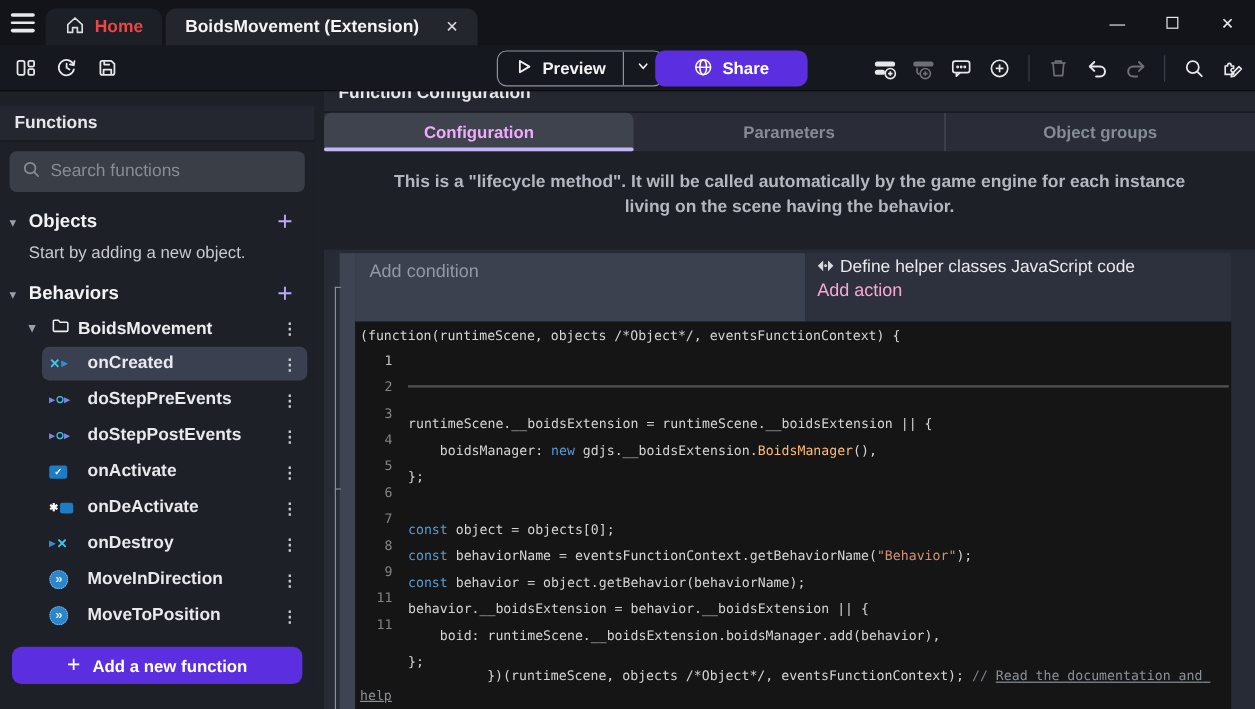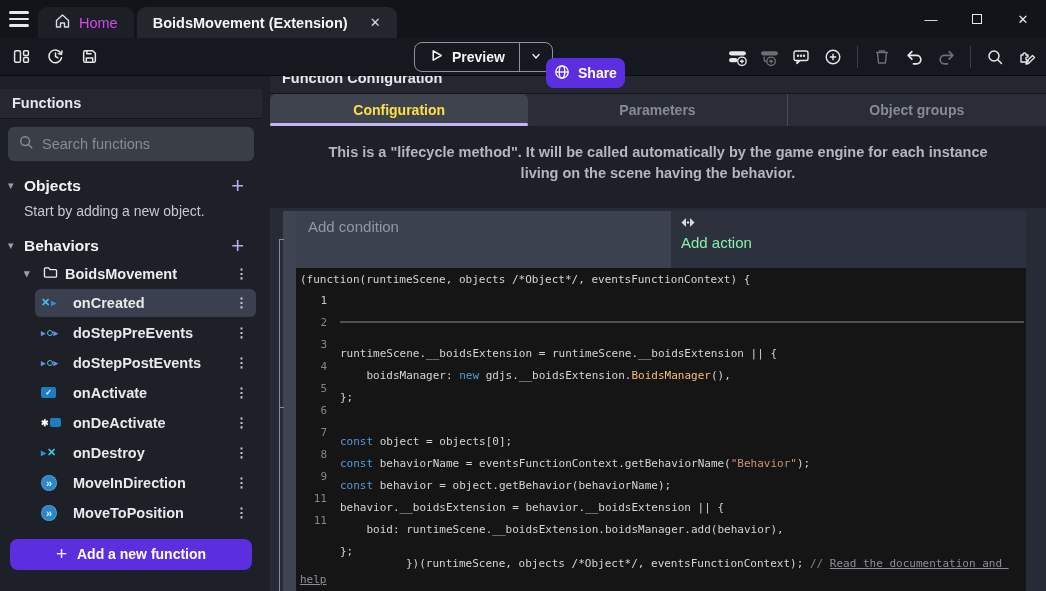--- a/index.html
+++ b/index.html
@@ -5,36 +5,36 @@
   * { margin:0; padding:0; box-sizing:border-box; }
   html,body { background:#000; }
   body { font-family:"Liberation Sans", sans-serif; }
   .app { position:relative; width:1046px; height:591px; background:#1d2027; overflow:hidden; }
 
   
   .titlebar { position:relative; height:38px; background:#121419; display:flex; align-items:flex-end; }
   .hamburger { width:38px; height:38px; display:flex; align-items:center; justify-content:center; flex-direction:column; gap:4px; cursor:pointer; }
   .hamburger i { display:block; width:20px; height:2.4px; background:#e8e9ec; border-radius:2px; }
   .tab { height:31px; display:flex; align-items:center; gap:8px; padding:0 16px; border-radius:9px 9px 0 0; font-size:14.5px; }
-  .tab.home { background:#1c1f26; color:#d946ef; font-weight:400; }
+  .tab.home { background:#1c1f26; color:#ef4444; font-weight:700; }
   .tab.active { background:#24262e; color:#f4f4f6; font-weight:700; margin-left:3px; }
   .tab .closex { margin-left:14px; font-size:13px; color:#d9dbdf; cursor:pointer; font-weight:400; }
   .win-controls { margin-left:auto; display:flex; align-items:center; height:38px; align-self:flex-start; }
   .win-btn { width:46px; height:38px; display:flex; align-items:center; justify-content:center; color:#e8e9ec; font-size:13px; cursor:pointer; }
   .win-btn .maxbox { width:10px; height:10px; border:1.3px solid #e8e9ec; display:block; }
 
   
   .toolbar { position:relative; height:38px; background:#16181f; display:flex; align-items:center; border-bottom:1px solid #0b0c0f; }
   .tb-left { display:flex; align-items:center; gap:8px; padding-left:8px; }
   .icon-btn { width:26px; height:26px; display:flex; align-items:center; justify-content:center; cursor:pointer; border-radius:4px; }
   .icon-btn svg { display:block; }
   .preview-group { position:absolute; left:414px; top:4px; height:30px; display:flex; align-items:stretch; border:1px solid #8e929c; border-radius:8px; overflow:hidden; }
   .preview-main { display:flex; align-items:center; gap:8px; padding:0 14px; color:#f2f3f5; font-weight:700; font-size:14px; cursor:pointer; }
   .preview-caret { display:flex; align-items:center; padding:0 10px; border-left:1px solid #8e929c; cursor:pointer; }
-  .share-btn { position:absolute; left:546px; top:20px; height:30px; display:flex; align-items:center; gap:8px; padding:0 8px; background:#5b2fe0; border-radius:8px; color:#fff; font-weight:700; font-size:14px; cursor:pointer; }
+  .share-btn { position:absolute; left:546px; top:4px; height:30px; display:flex; align-items:center; gap:8px; padding:0 32px; background:#5b2fe0; border-radius:8px; color:#fff; font-weight:700; font-size:14px; cursor:pointer; }
   .tb-right { position:absolute; right:6px; top:6px; display:flex; align-items:center; gap:6px; }
   .tb-divider { width:1px; height:22px; background:#3a3e48; margin:0 5px; }
 
   
   .main { display:flex; height:515px;align-items:center; }
   .left-panel { width:262px; background:#1d2027; display:flex; flex-direction:column; }
   .panel-divider { width:8px; background:#121419; }
   .right-panel { flex:1; background:#1d2027; display:flex; flex-direction:column; overflow:hidden; }
 
   .panel-header { height:30px; background:#24272f; color:#e6e7ea; font-size:14.5px; font-weight:700; display:flex; align-items:center; padding:0 12px; border-bottom:1px solid #14161b; }
@@ -67,39 +67,39 @@
   .fn-icon .box { background:#1f7cc2; color:#fff; font-size:8px; width:15px; height:11px; border-radius:2px; display:inline-flex; align-items:center; justify-content:center; }
   .fn-icon .box2 { background:#1f7cc2; width:11px; height:9px; border-radius:2px; display:inline-block; }
   .fn-icon .gear { background:#2e86c8; color:#d6ecff; width:16px; height:16px; border-radius:50%; display:inline-flex; align-items:center; justify-content:center; font-size:11px; font-weight:700; border:1.5px dotted #74b6e8; }
 
   .add-fn-btn { margin:10px 10px 9px 10px; height:31px; background:#5b2fe0; border-radius:8px; color:#fff; display:flex; align-items:center; justify-content:center; gap:10px; font-size:14px; font-weight:700; cursor:pointer; }
   .add-fn-btn .plus { font-size:19px; font-weight:400; }
 
   
   .tabs-row { height:32px; background:#2a2d37; display:flex; }
   .rtab { flex:1; display:flex; align-items:center; justify-content:center; font-size:14px; font-weight:700; color:#868b96; cursor:pointer; position:relative; }
-  .rtab.active { background:#3e434e; color:#fde047; border-radius:6px 6px 0 0; }
+  .rtab.active { background:#3e434e; color:#f0abfc; border-radius:6px 6px 0 0; }
   .rtab.active::after { content:""; position:absolute; left:0; right:0; bottom:0; height:3px; background:#c3b6f5; border-radius:2px; }
   .rtab.bordered { border-left:1px solid #484c57; }
 
   .desc-block { padding:16px 40px 0 40px; height:82px; }
   .desc-text { color:#b4b7bf; font-size:14.5px; font-weight:700; text-align:center; line-height:1.45; max-width:740px; margin:0 auto; }
 
   .events-area { flex:1; background:#262b36; position:relative; padding:3px 20px 0 6px; display:flex; }
   .bracket { width:7px; position:relative; margin-top:28px; }
   .bracket::before { content:""; position:absolute; left:3px; top:0; bottom:0; width:1px; background:#858b98; }
   .bracket::after { content:""; position:absolute; left:3px; top:0; width:5px; height:1px; background:#858b98; box-shadow:0 168px 0 #858b98; }
   .event-block { flex:1; display:flex; }
   .event-strip { width:13px; background:#3e4452; cursor:grab; }
   .event-content { flex:1; display:flex; flex-direction:column; }
   .event-header { display:flex; height:57px; }
   .cond-col { width:375px; background:#3c4150; color:#9298a4; font-size:15px; padding:7px 12px; cursor:pointer; }
   .act-col { flex:1; background:#2d313d; padding:4px 10px; display:flex; flex-direction:column; gap:3px; }
   .js-title { display:flex; align-items:center; gap:5px; color:#e8e9ec; font-size:14.5px; font-weight:400; cursor:pointer; }
-  .add-action { color:#86efac; font-size:15px; cursor:pointer; }
+  .add-action { color:#f9a8d4; font-size:15px; cursor:pointer; }
 
   
   .code-editor { flex:1; background:#151515; font-family:"DejaVu Sans Mono", monospace; font-size:11px; color:#d4d4d4; overflow:hidden; cursor:text; }
   .wrapper-line { padding:3px 4px 2px 4px; line-height:17px; white-space:pre-wrap; }
   .cl { display:flex; height:22px; line-height:22px; }
   .cl .ln { width:44px; text-align:right; padding-right:13px; color:#858585; flex:none; }
   .cl .ct { white-space:pre; flex:1;margin-top:31px; }
   .cl.active .ln { color:#c6c6c6; }
   .cl.active .ct { border:1px solid #4f4f4f; margin-right:2px; }
   .tok-kw { color:#569cd6; }
@@ -417,20 +417,21 @@
           <div class="event-content">
             <div class="event-header">
               <div class="cond-col">Add condition</div>
               <div class="act-col">
                 <div class="js-title">
                   <span><svg width="14" height="11" viewBox="0 0 14 11" fill="#d8dade">
                         <polygon points="5,1 5,10 0.5,5.5"></polygon>
                         <polygon points="9,1 9,10 13.5,5.5"></polygon>
                         <circle cx="7" cy="5.5" r="1.2"></circle>
                       </svg></span>
+                  <span>Define helper classes JavaScript code</span>
                 </div>
                 <div class="add-action">Add action</div>
               </div>
             </div>
 
             <div class="code-editor">
               <div class="wrapper-line">(function(runtimeScene, objects /*Object*/, eventsFunctionContext) {</div>
               <div id="code-lines">
                   <div class="cl active">
                     <span class="ln">1</span>

